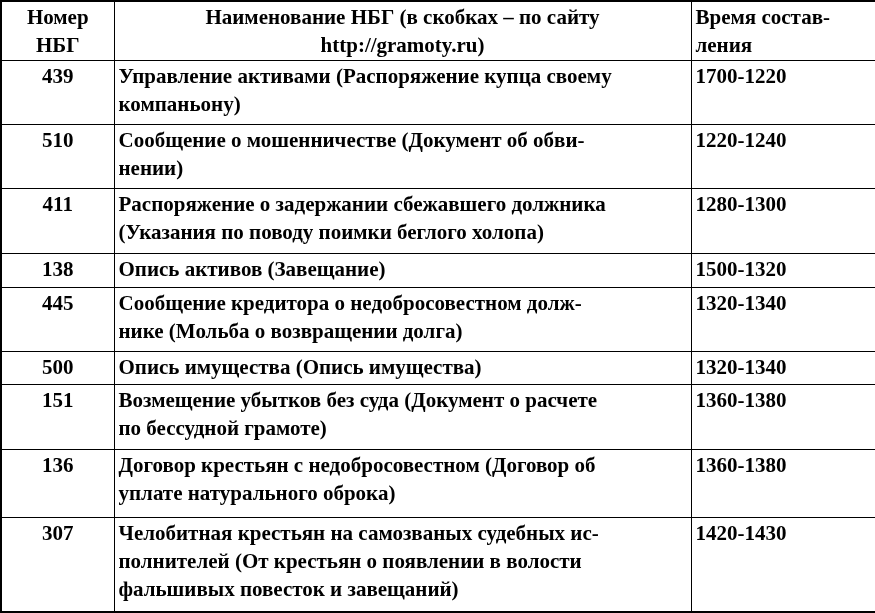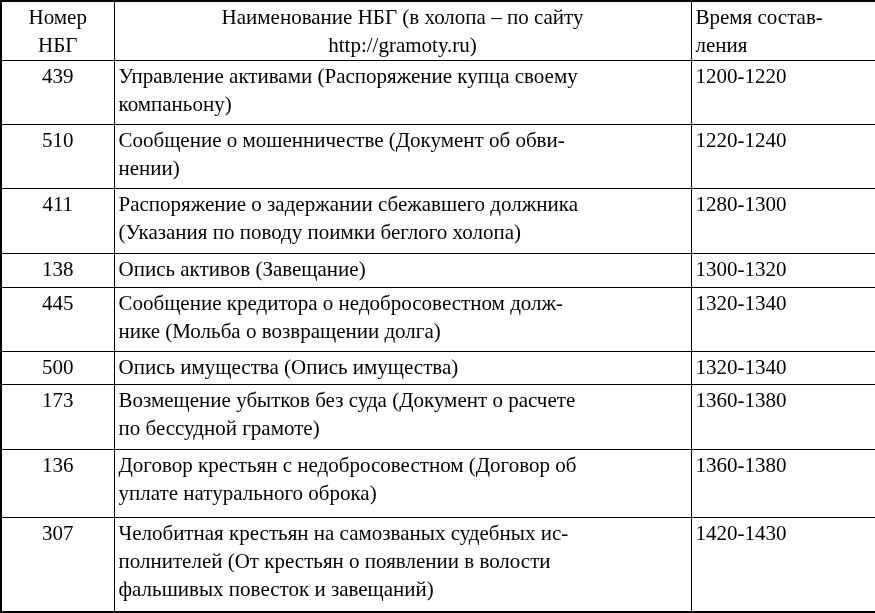--- a/index.html
+++ b/index.html
@@ -22,21 +22,21 @@
     line-height: 28px;
     color: #000000;
     border: 2px solid #000000;
   }
   table.doc-table th,
   table.doc-table td {
     border: 1.5px solid #000000;
     vertical-align: top;
     padding: 1px 4px;
     white-space: pre-line;
-    font-weight: normal;
+    font-weight: bold;
     overflow: hidden;
   }
   col.col-number { width: 113px; }
   col.col-name   { width: 577px; }
   col.col-time   { width: 185px; }
 
   th.h-number, td.c-number { text-align: center; }
   th.h-name { text-align: center; }
   td.c-name {
     text-align: left;
@@ -63,63 +63,63 @@
 <table class="doc-table">
   <colgroup>
     <col class="col-number">
     <col class="col-name">
     <col class="col-time">
   </colgroup>
   <thead>
     <tr>
       <th class="h-number">Номер
 НБГ</th>
-      <th class="h-name">Наименование НБГ (в холопа – по сайту
+      <th class="h-name">Наименование НБГ (в скобках – по сайту
 http://gramoty.ru)</th>
       <th class="h-time">Время состав-
 ления</th>
     </tr>
   </thead>
   <tbody>
     <tr>
       <td class="c-number">439</td>
       <td class="c-name">Управление активами (Распоряжение купца своему
 компаньону)</td>
-      <td class="c-time">1200-1220</td>
+      <td class="c-time">1700-1220</td>
     </tr>
     <tr>
       <td class="c-number">510</td>
       <td class="c-name">Сообщение о мошенничестве (Документ об обви-
 нении)</td>
       <td class="c-time">1220-1240</td>
     </tr>
     <tr>
       <td class="c-number">411</td>
       <td class="c-name">Распоряжение о задержании сбежавшего должника
 (Указания по поводу поимки беглого холопа)</td>
       <td class="c-time">1280-1300</td>
     </tr>
     <tr>
       <td class="c-number">138</td>
       <td class="c-name">Опись активов (Завещание)</td>
-      <td class="c-time">1300-1320</td>
+      <td class="c-time">1500-1320</td>
     </tr>
     <tr>
       <td class="c-number">445</td>
       <td class="c-name">Сообщение кредитора о недобросовестном долж-
 нике (Мольба о возвращении долга)</td>
       <td class="c-time">1320-1340</td>
     </tr>
     <tr>
       <td class="c-number">500</td>
       <td class="c-name">Опись имущества (Опись имущества)</td>
       <td class="c-time">1320-1340</td>
     </tr>
     <tr>
-      <td class="c-number">173</td>
+      <td class="c-number">151</td>
       <td class="c-name">Возмещение убытков без суда (Документ о расчете
 по бессудной грамоте)</td>
       <td class="c-time">1360-1380</td>
     </tr>
     <tr>
       <td class="c-number">136</td>
       <td class="c-name">Договор крестьян с недобросовестном (Договор об
 уплате натурального оброка)</td>
       <td class="c-time">1360-1380</td>
     </tr>

